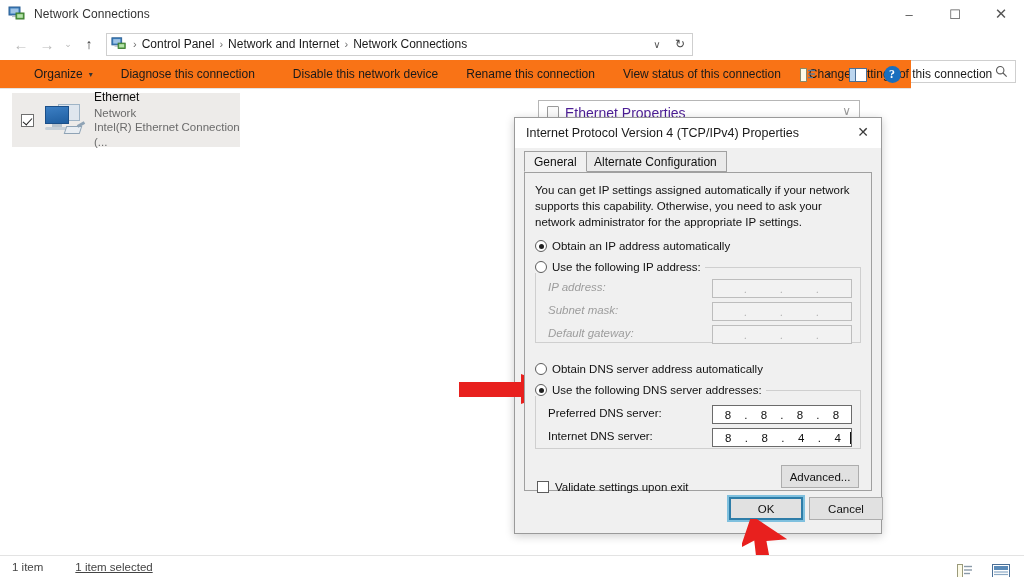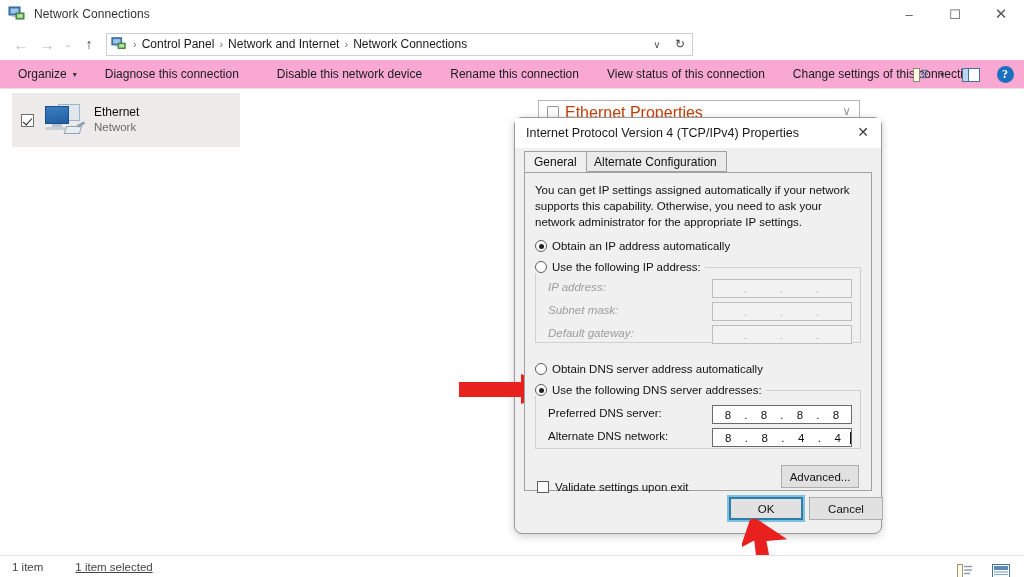--- a/index.html
+++ b/index.html
@@ -45,23 +45,23 @@
              display:flex;align-items:center;justify-content:center;color:#444;font-size:12px; }
   .searchbox {
     position: absolute; left: 700px; top: 32px; width: 316px; height: 23px;
     border: 1px solid #cfcfcf; background: #fff; display: flex; align-items: center;
   }
   .searchbox .ph { font-size: 12px; color: #6e6e6e; margin-left: 8px; }
   .search-icon { position: absolute; right: 7px; top: 4px; color: #5a5a5a; font-size: 13px; }
 
   
   .cmdbar {
-    position: absolute; left: 0; top: 60px; width: 1024px; height: 29px;
-    background: #f9a8d4; border-bottom: 1px solid #e3e3e3;
-    display: flex; align-items: center;
+    position: absolute; left: 0; top: 60px; width: 911px; height: 29px;
+    background: #f97316; border-bottom: 1px solid #e3e3e3;
+    display: flex; align-items: center; padding-left: 16px;
   }
   .cmd { font-size: 12px; color: #1a1a1a; padding: 0 10px; height: 24px;
          display: flex; align-items: center; white-space: nowrap; }
   .cmd .caret { font-size: 8px; margin-left: 6px; color: #333; }
   .cmd-right { position: absolute; right: 6px; top: 3px; display: flex; align-items: center; }
   .iconbtn { width: 26px; height: 23px; display: flex; align-items: center; justify-content: center; }
   .help-circle {
     width: 17px; height: 17px; border-radius: 50%; background: #1a6fbe; color: #fff;
     font-size: 12px; font-weight: bold; display: flex; align-items: center; justify-content: center;
     font-family: "Liberation Serif", serif;
@@ -109,21 +109,21 @@
   .status-left2 { margin-left: 32px; text-decoration: underline; }
   .status-views { position: absolute; right: 10px; top: 3px; display: flex; gap: 10px; }
 
   
   .behind-win {
     position: absolute; left: 538px; top: 104px; width: 322px; height: 420px;
     background: #f0f0f0; border: 1px solid #b6b6b6;
   }
   .behind-title { height: 24px; display: flex; align-items: center; background: #ffffff;
                   border-bottom: 1px solid #e6e6e6; }
-  .behind-title .t { font-size: 16px; color: #c2410c; margin-left: 26px; }
+  .behind-title .t { font-size: 14px; color: #4c1d95; margin-left: 26px; }
   .behind-icon { position: absolute; left: 8px; top: 5px; width: 12px; height: 14px;
                  border: 1px solid #9a9a9a; background: #fafafa; border-radius: 1px; }
   .behind-close { position: absolute; right: 8px; top: 3px; color: #9a9a9a; font-size: 12px; }
 
   
   .dlg {
     position: absolute; left: 514px; top: 117px; width: 368px; height: 417px;
     background: #f0f0f0; border: 1px solid #9a9a9a;
     box-shadow: 0 2px 9px rgba(0,0,0,.20);
   }
@@ -302,32 +302,33 @@
       <div class="conn-icon">
         <div class="mon-back"></div>
         <div class="mon-front"></div>
         <div class="mon-stand"></div>
         <div class="mon-base"></div>
         <div class="plug"></div>
       </div>
       <div class="conn-text">
         <div class="conn-name">Ethernet</div>
         <div class="conn-sub">Network</div>
+        <div class="conn-sub">Intel(R) Ethernet Connection (...</div>
       </div>
     </div>
 
     <div class="behind-win" style="left:538px;top:11px;">
       <div class="behind-title">
         <div class="behind-icon"></div>
         <div class="t">Ethernet Properties</div>
         <div class="behind-close">∨</div>
       </div>
     </div>
 
-    <div class="dlg" style="left:514px;top:28px;border-radius:8px;">
+    <div class="dlg" style="left:514px;top:28px;">
 
       <div class="dlg-title">
         <div class="t">Internet Protocol Version 4 (TCP/IPv4) Properties</div>
         <div class="dlg-close">✕</div>
       </div>
 
       <div class="tabstrip">
         <div class="tab unsel" style="left:60px">Alternate Configuration</div>
         <div class="tab sel" style="left:0px">General</div>
       </div>
@@ -400,21 +401,21 @@
               <span class="oct">8</span>
               <span class="dot">.</span>
               <span class="oct">8</span>
               <span class="dot">.</span>
               <span class="oct">8</span>
               <span class="dot">.</span>
               <span class="oct">8</span>
             </span>
           </div>
           <div class="fld-row" style="top:37px">
-            <span class="fld-lbl on">Alternate DNS network:</span>
+            <span class="fld-lbl on">Internet DNS server:</span>
             <span class="ipbox on">
               <span class="oct">8</span>
               <span class="dot">.</span>
               <span class="oct">8</span>
               <span class="dot">.</span>
               <span class="oct">4</span>
               <span class="dot">.</span>
               <span class="oct">4</span>
               <span class="caret-bar"></span>
             </span>

